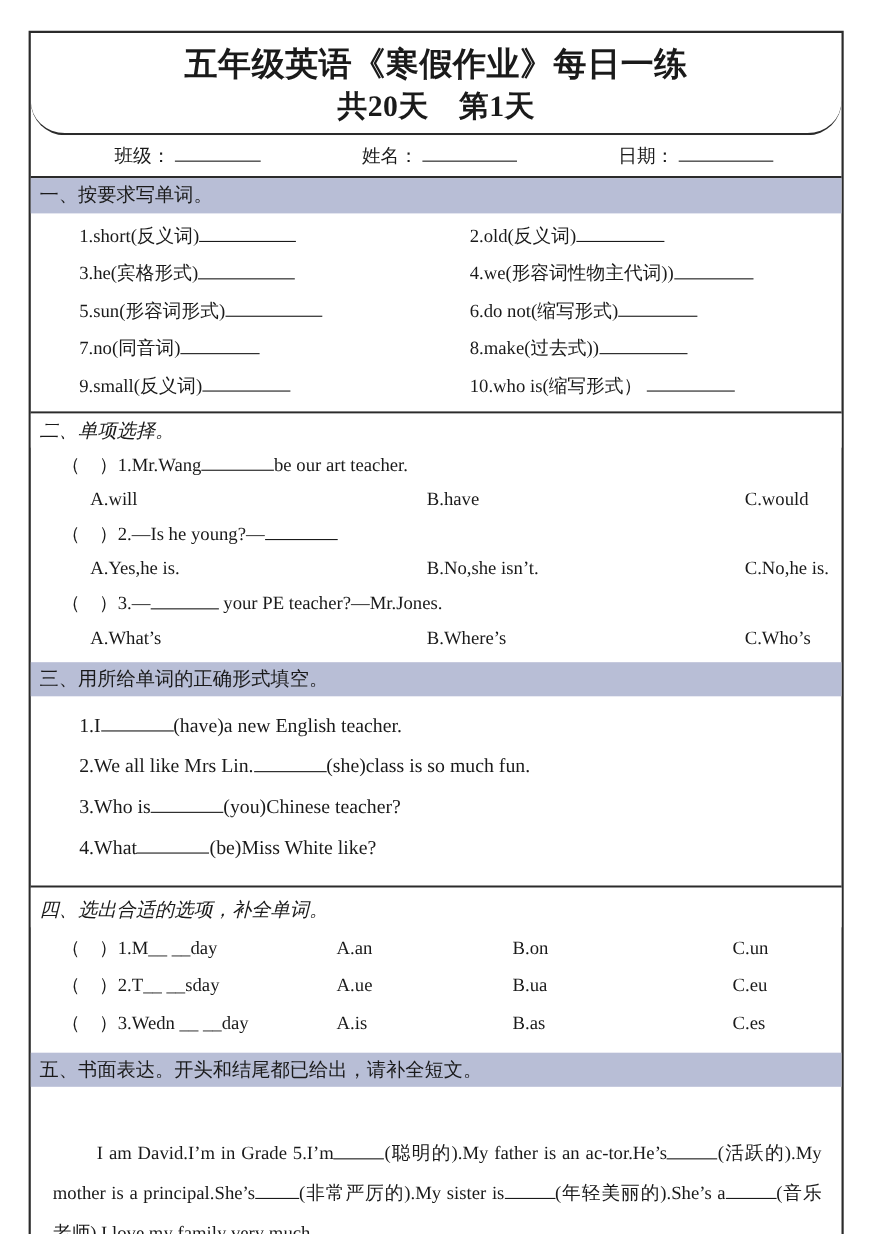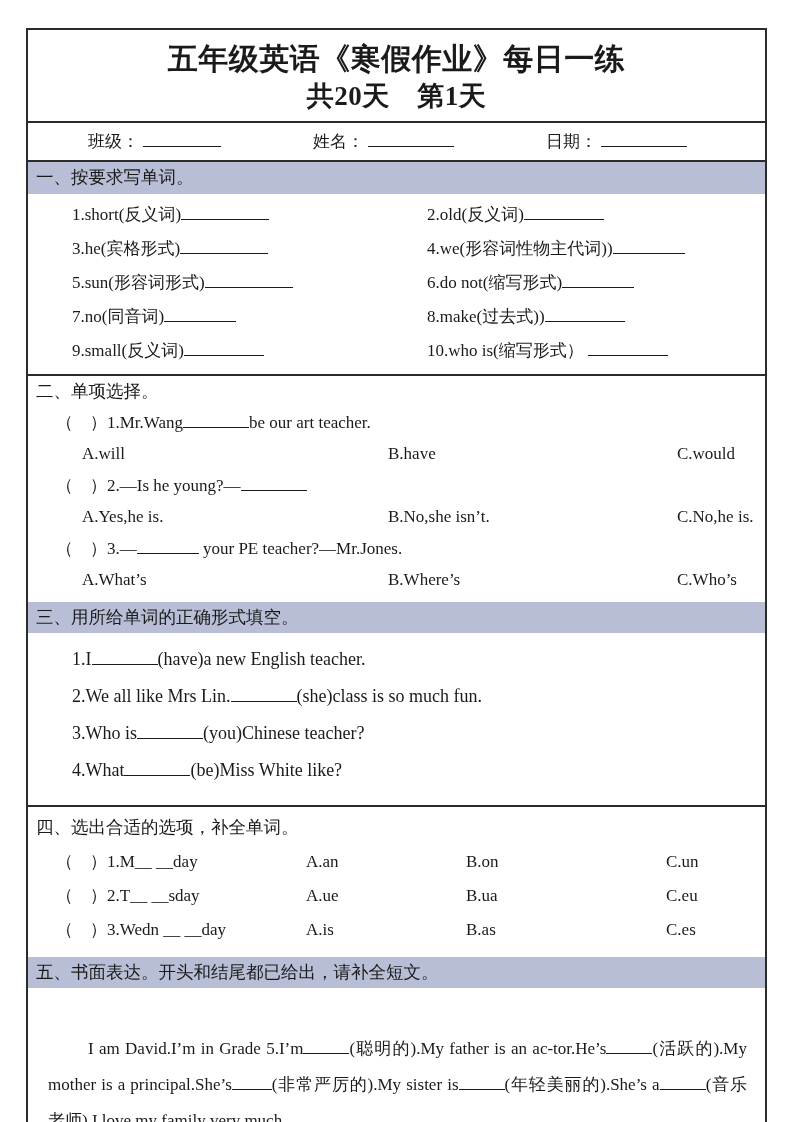--- a/index.html
+++ b/index.html
@@ -26,20 +26,21 @@
     border-bottom-width: 3px;
     box-sizing: border-box;
     width: 741px;
   }
 
   
   .title-box {
     border-bottom: 2px solid #2b2b2b;
     text-align: center;
     padding: 9px 0 7px 0;
+    border-radius: 31px;
   }
   .title-line {
     font-weight: bold;
     font-size: 30px;
     line-height: 1.32;
     letter-spacing: 0.5px;
     white-space: pre;
   }
   .title-line.sub {
     font-size: 27px;
@@ -58,33 +59,33 @@
     align-items: baseline;
     white-space: nowrap;
   }
   .info-field .lbl { font-size: 17px; }
   .blank-line {
     display: inline-block;
     border-bottom: 1.6px solid #1a1a1a;
     height: 13px;
     margin-left: 4px;
   }
-  .f1 { flex: 0 0 auto; margin-left: 60px; }
+  .f1 { flex: 0 0 auto; margin-left: 76px; }
   .f2 { flex: 0 0 auto; margin-left: 92px; }
   .f3 { flex: 0 0 auto; margin-left: 92px; }
 
   
   .sec-head {
     font-size: 17.5px;
     line-height: 1.45;
     padding: 3px 0 3px 8px;
     white-space: pre;
   }
   .sec-head.shaded { background: #b8bed6; }
-  .sec-head.plain { background: #ffffff; }
+  .sec-head.plain { background: #ffffff; font-style: italic; }
 
   .sec-body {
     padding: 4px 0 6px 0;
   }
   .rule {
     border-bottom: 2px solid #2b2b2b;
   }
 
   
   .grid2 {

